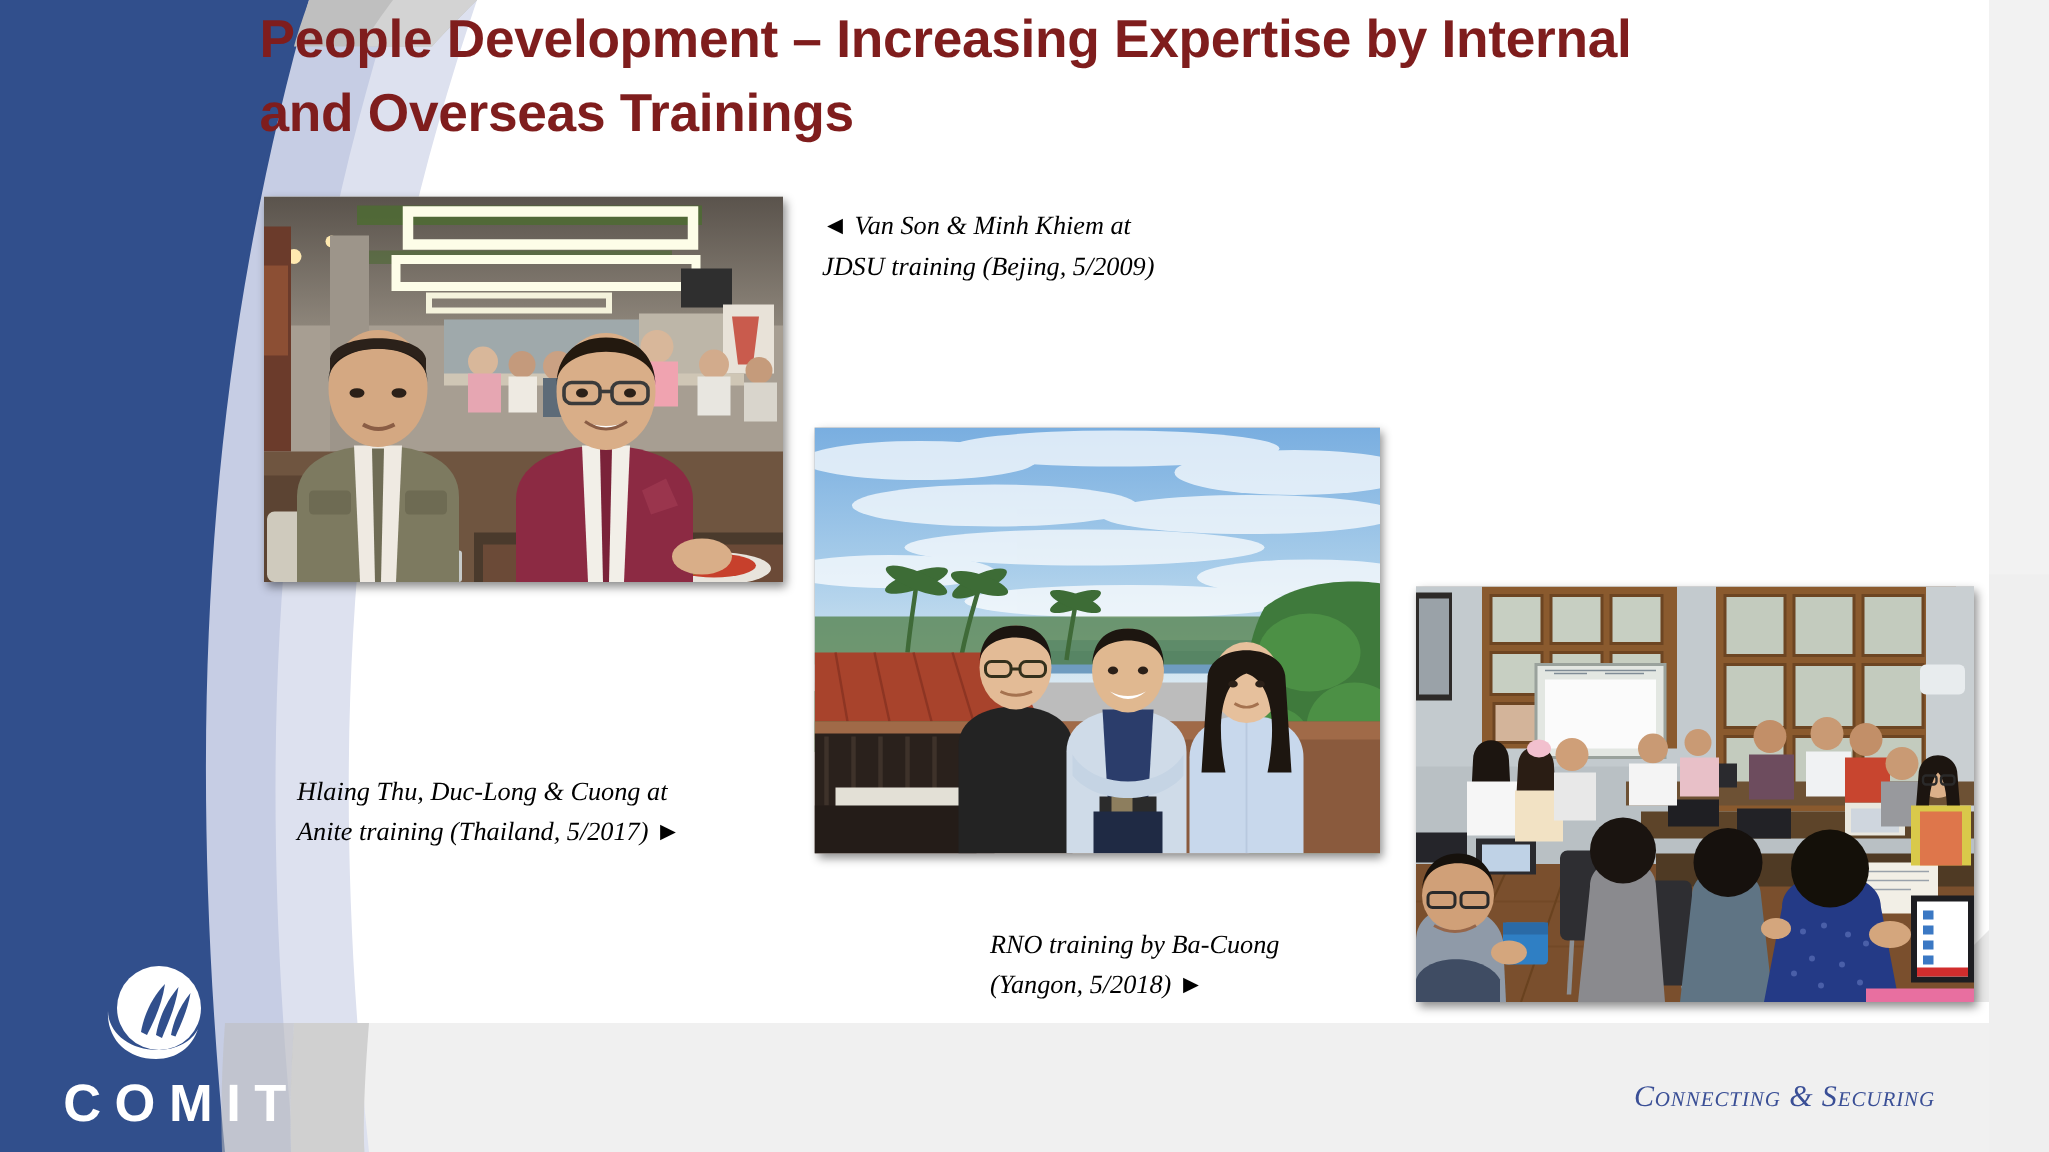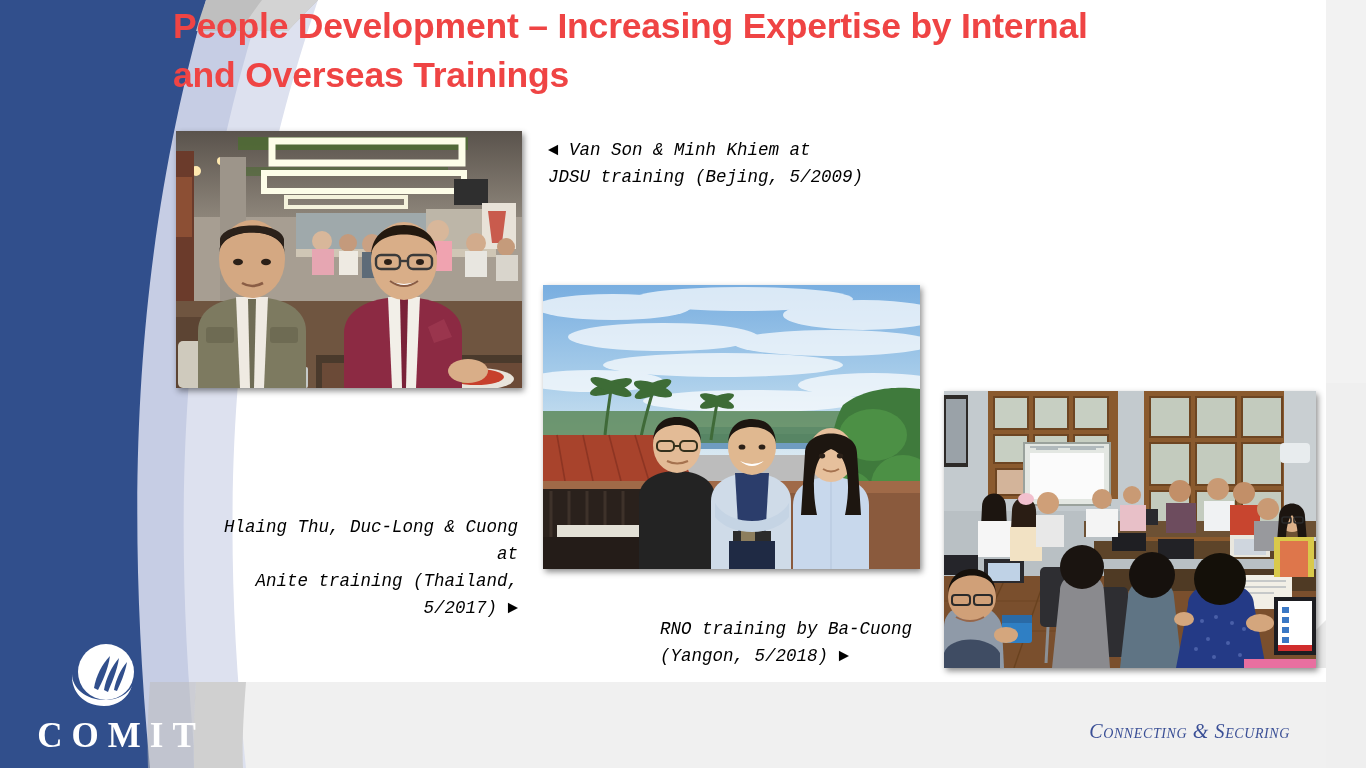--- a/index.html
+++ b/index.html
@@ -30,50 +30,50 @@
   #title {
     position: absolute;
     left: 173px;
     top: 2px;
     width: 920px;
     font-family: "Liberation Sans", sans-serif;
     font-weight: bold;
     font-size: 35.5px;
     line-height: 49px;
     letter-spacing: -0.2px;
-    color: #ef4444;
+    color: #7f1d1d;
     white-space: pre-line;
   }
 
   
   .photo {
     position: absolute;
     overflow: hidden;
     background: #bcbcbc;
     box-shadow: 2px 3px 6px rgba(0,0,0,0.45);
   }
   .photo .ph-inner { position: absolute; inset: 0; }
   .photo svg { display: block; width: 100%; height: 100%; }
 
   #photo-jdsu  { left: 176px; top: 131px; width: 346px; height: 257px; }
   #photo-anite { left: 543px; top: 285px; width: 377px; height: 284px; }
   #photo-rno   { left: 944px; top: 391px; width: 372px; height: 277px; }
 
   
   .caption {
     position: absolute;
-    font-family: Liberation Mono, monospace;
+    font-family: Liberation Serif, serif;
     font-style: italic;
     font-size: 17.5px;
     line-height: 27px;
     color: #000000;
     white-space: pre-line;
   }
   #caption-jdsu  { left: 548px; top: 137px; text-align: left;  width: 420px; }
-  #caption-anite { left: 198px; top: 514px; text-align: right; width: 320px; }
+  #caption-anite { left: 198px; top: 514px; text-align: left; width: 320px; }
   #caption-rno   { left: 660px; top: 616px; text-align: left; width: 268px; }
 
   
   #logo {
     position: absolute;
     left: 36px;
     top: 640px;
     width: 200px;
     height: 118px;
   }
@@ -83,21 +83,21 @@
     top: 0px;
     width: 72px;
     height: 72px;
   }
   #logo-mark svg { display: block; width: 72px; height: 72px; }
   #logo-text {
     position: absolute;
     left: 0px;
     top: 76px;
     width: 170px;
-    font-family: Liberation Serif, serif;
+    font-family: Liberation Sans, sans-serif;
     font-weight: bold;
     font-size: 35px;
     letter-spacing: 9px;
     color: #ffffff;
     text-align: center;
   }
 
   
   #tagline {
     position: absolute;

